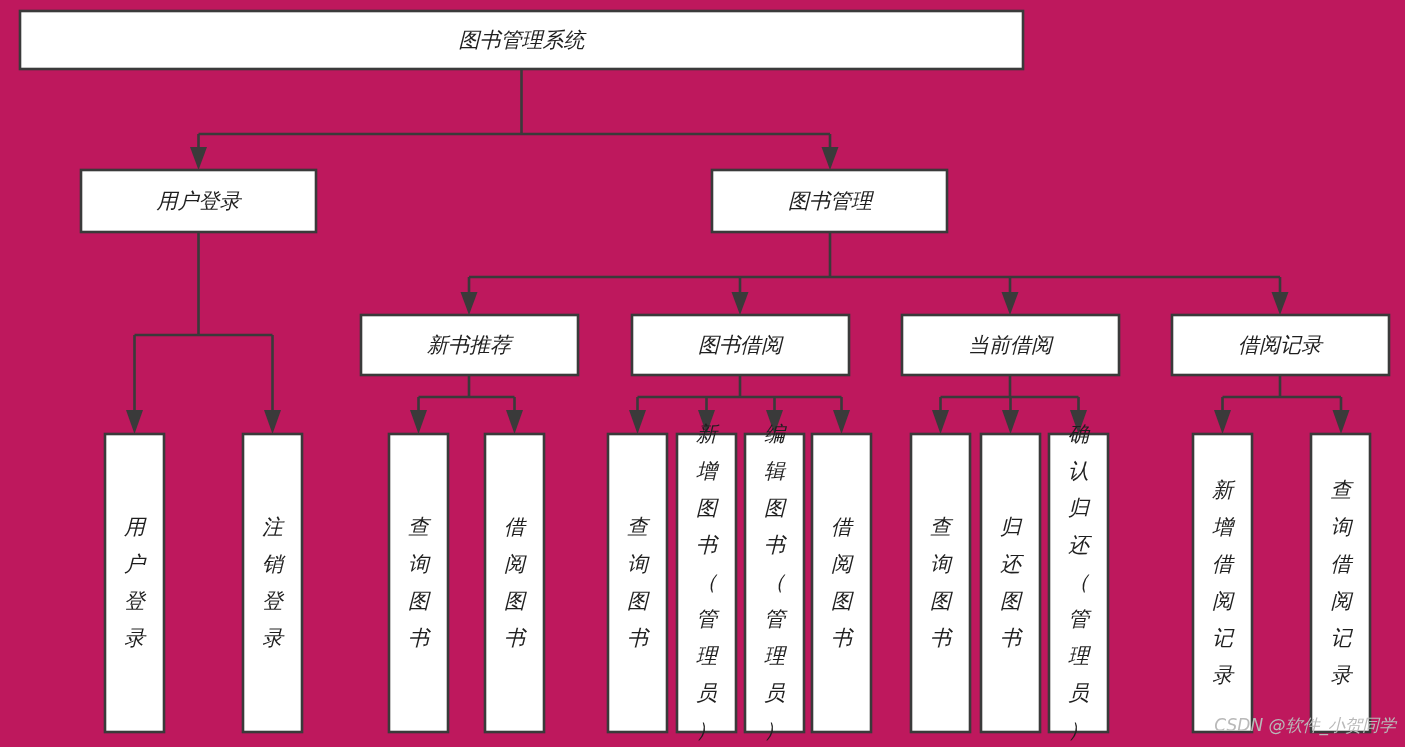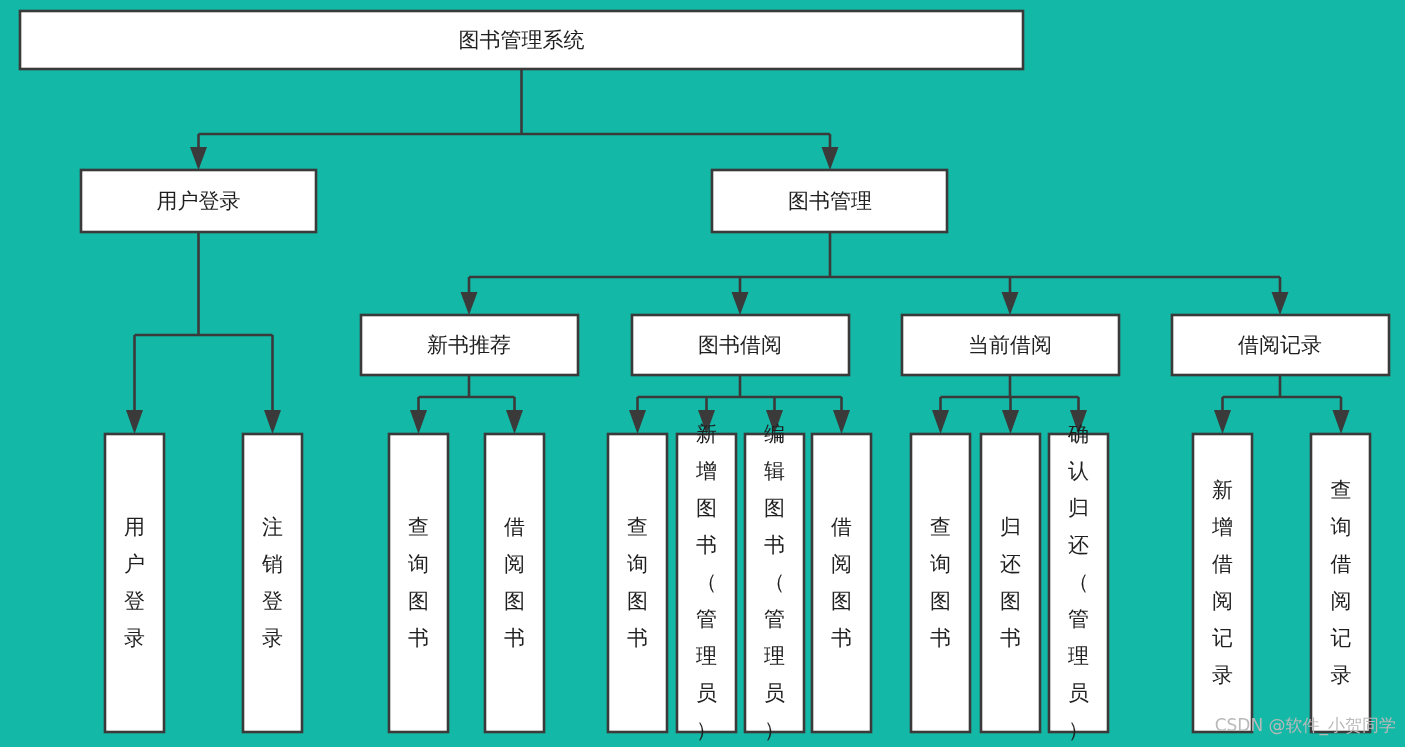--- a/index.html
+++ b/index.html
@@ -8,22 +8,23 @@
     padding: 0;
     background: #ffffff;
   }
   body {
     font-family: "DejaVu Sans", "Liberation Sans", sans-serif;
   }
   #diagram-root {
     position: relative;
     width: 1405px;
     height: 747px;
-    background: #14b8a6;
+    background: #be185d;
     overflow: hidden;
+    font-style: italic;
   }
   svg.diagram-canvas {
     position: absolute;
     left: 0;
     top: 0;
     width: 1405px;
     height: 747px;
     display: block;
   }
   .node-box {

